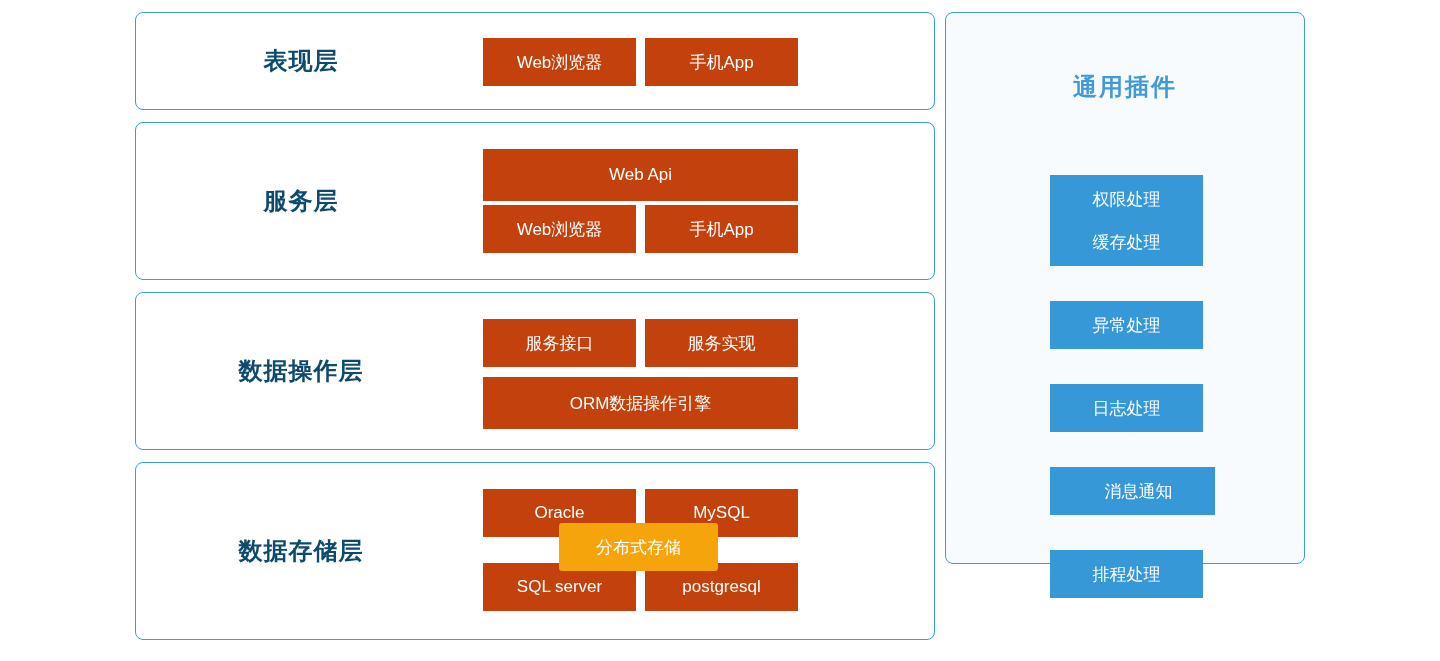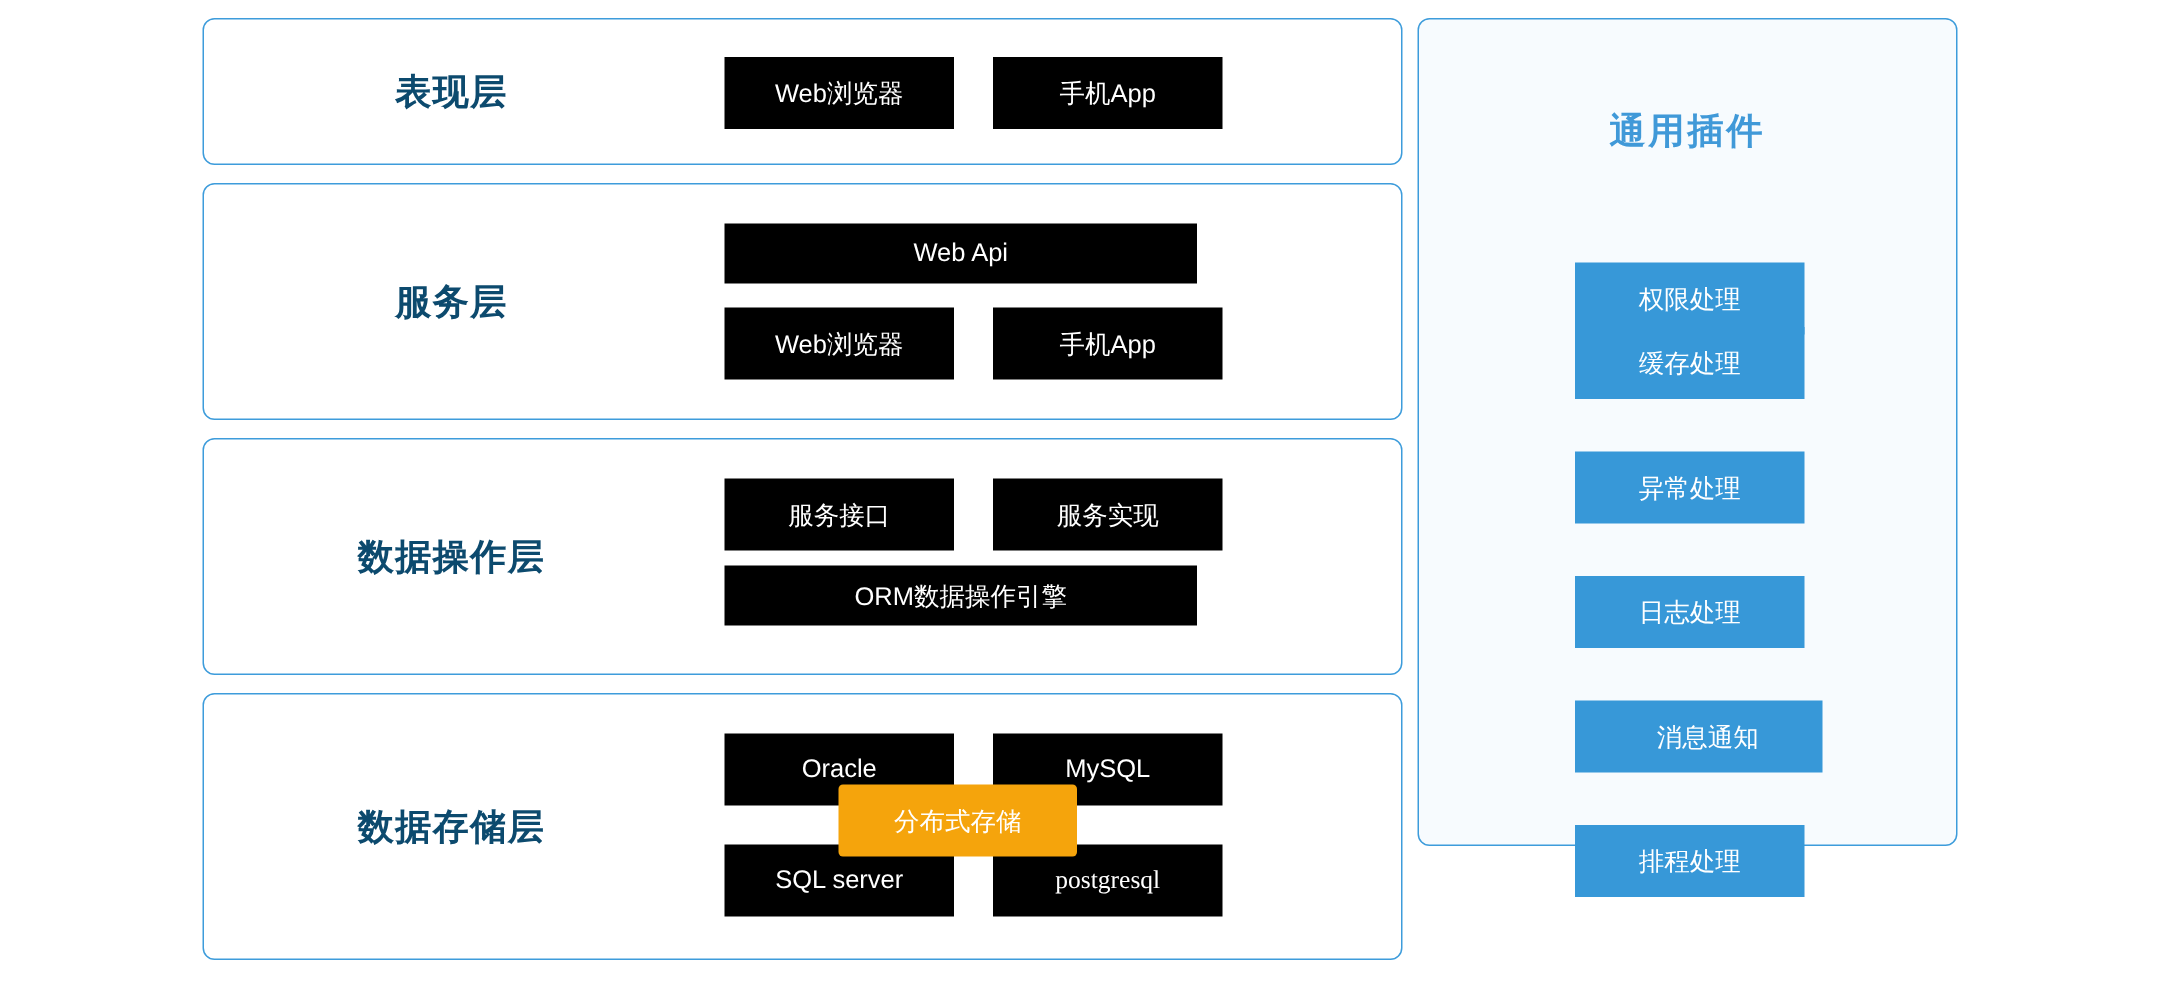--- a/index.html
+++ b/index.html
@@ -31,21 +31,21 @@
     top: 50%;
     transform: translateY(-50%);
     text-align: center;
     color: #0c4a6e;
     font-size: 24px;
     font-weight: bold;
     letter-spacing: 1px;
   }
   .node {
     position: absolute;
-    background: #000000;
+    background: #c2410c;
     color: #ffffff;
     font-size: 17px;
     display: flex;
     align-items: center;
     justify-content: center;
     text-align: center;
     box-sizing: border-box;
   }
   .node.orange {
     background: #f5a40c;
@@ -69,22 +69,22 @@
     top: 58px;
     width: 100%;
     text-align: center;
     color: #4099d8;
     font-size: 24px;
     font-weight: bold;
     letter-spacing: 2px;
   }
   
   .c1 { left: 347px; width: 153px; height: 48px; }
-  .c2 { left: 526px; width: 153px; height: 48px; }
-  .wide { left: 347px; width: 315px; height: 40px; }
+  .c2 { left: 509px; width: 153px; height: 48px; }
+  .wide { left: 347px; width: 315px; height: 52px; }
   
   .plugin-node {
     position: absolute;
     left: 104px;
     width: 153px;
     height: 48px;
     background: #3798d8;
     color: #ffffff;
     font-size: 17px;
     display: flex;
@@ -115,21 +115,21 @@
     <div class="node c1" style="top:26px;">服务接口</div>
     <div class="node c2" style="top:26px;">服务实现</div>
     <div class="node wide" style="top:84px;">ORM数据操作引擎</div>
   </section>
 
   <section class="layer-box" style="top:462px;height:178px;">
     <div class="layer-title">数据存储层</div>
     <div class="node c1" style="top:26px;">Oracle</div>
     <div class="node c2" style="top:26px;">MySQL</div>
     <div class="node c1" style="top:100px;">SQL server</div>
-    <div class="node c2" style="top:100px;font-family:Liberation Serif, serif;">postgresql</div>
+    <div class="node c2" style="top:100px;">postgresql</div>
     <div class="node orange" style="left:423px;top:60px;width:159px;height:48px;">分布式存储</div>
   </section>
 
   <aside class="plugins-panel">
     <div class="plugins-title">通用插件</div>
     <div class="plugin-node" style="top:122px;margin-top:40px;">权限处理</div>
     <div class="plugin-node" style="top:205px;">缓存处理</div>
     <div class="plugin-node" style="top:288px;">异常处理</div>
     <div class="plugin-node" style="top:371px;">日志处理</div>
     <div class="plugin-node" style="top:454px;padding-left:12px;">消息通知</div>

